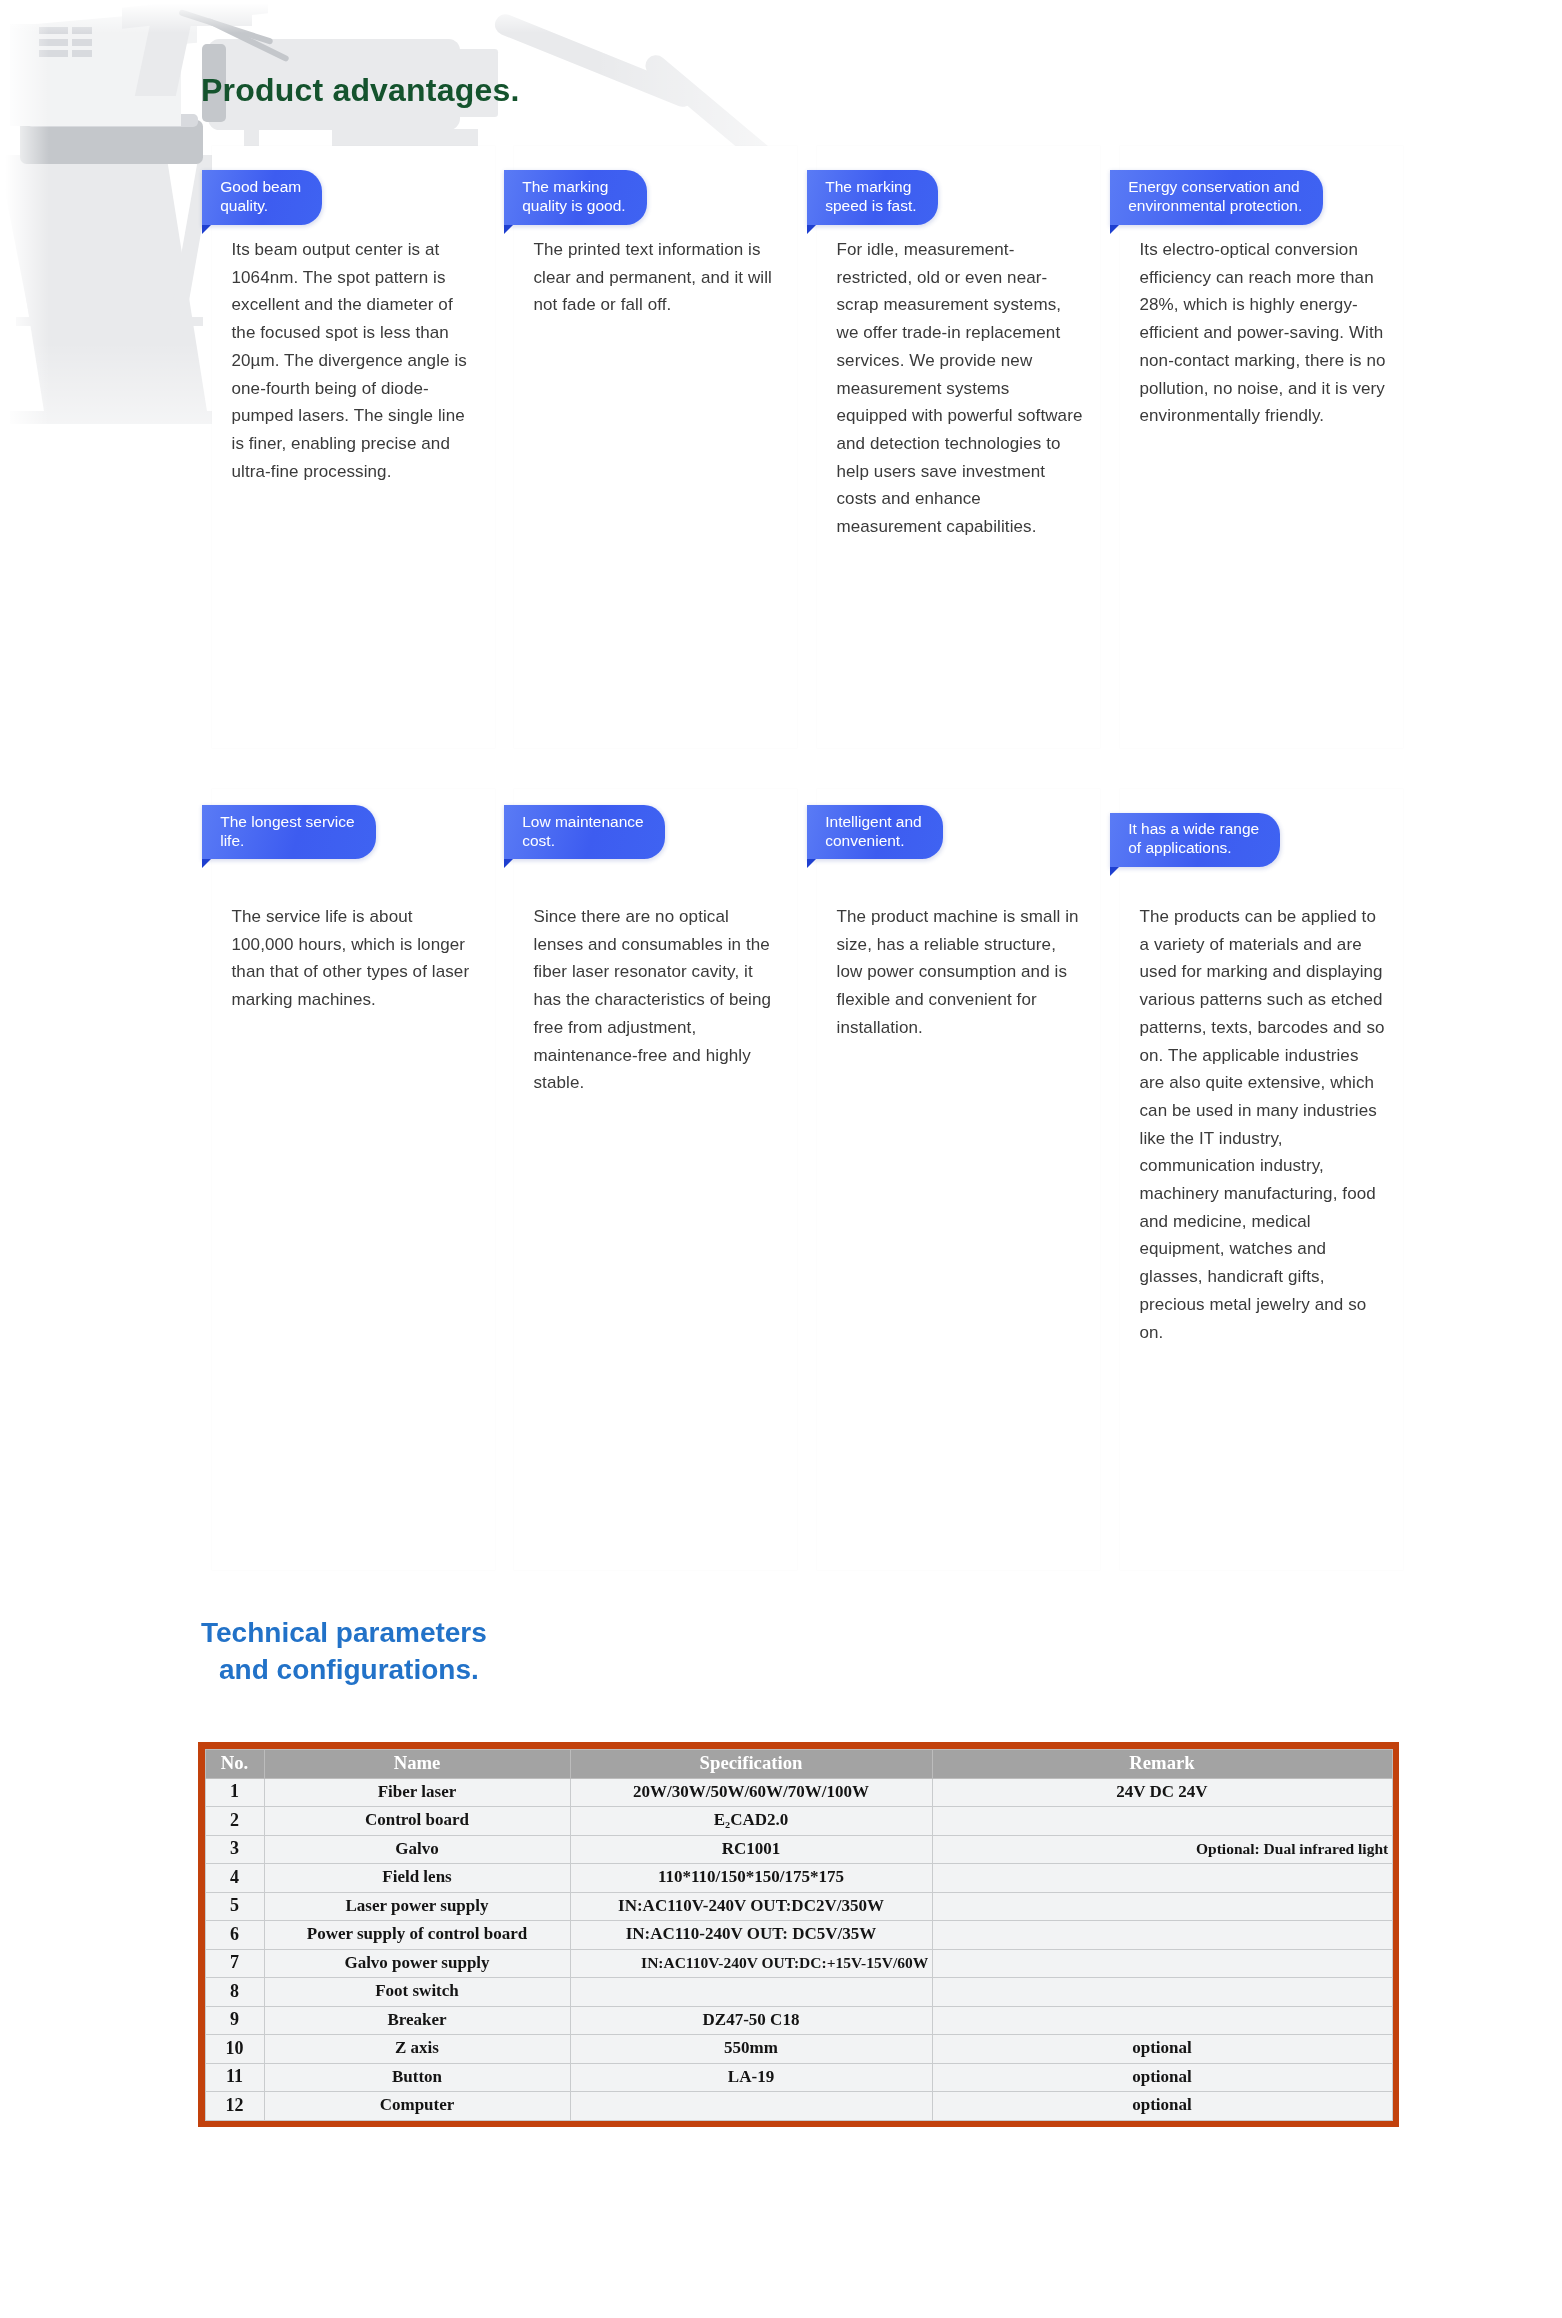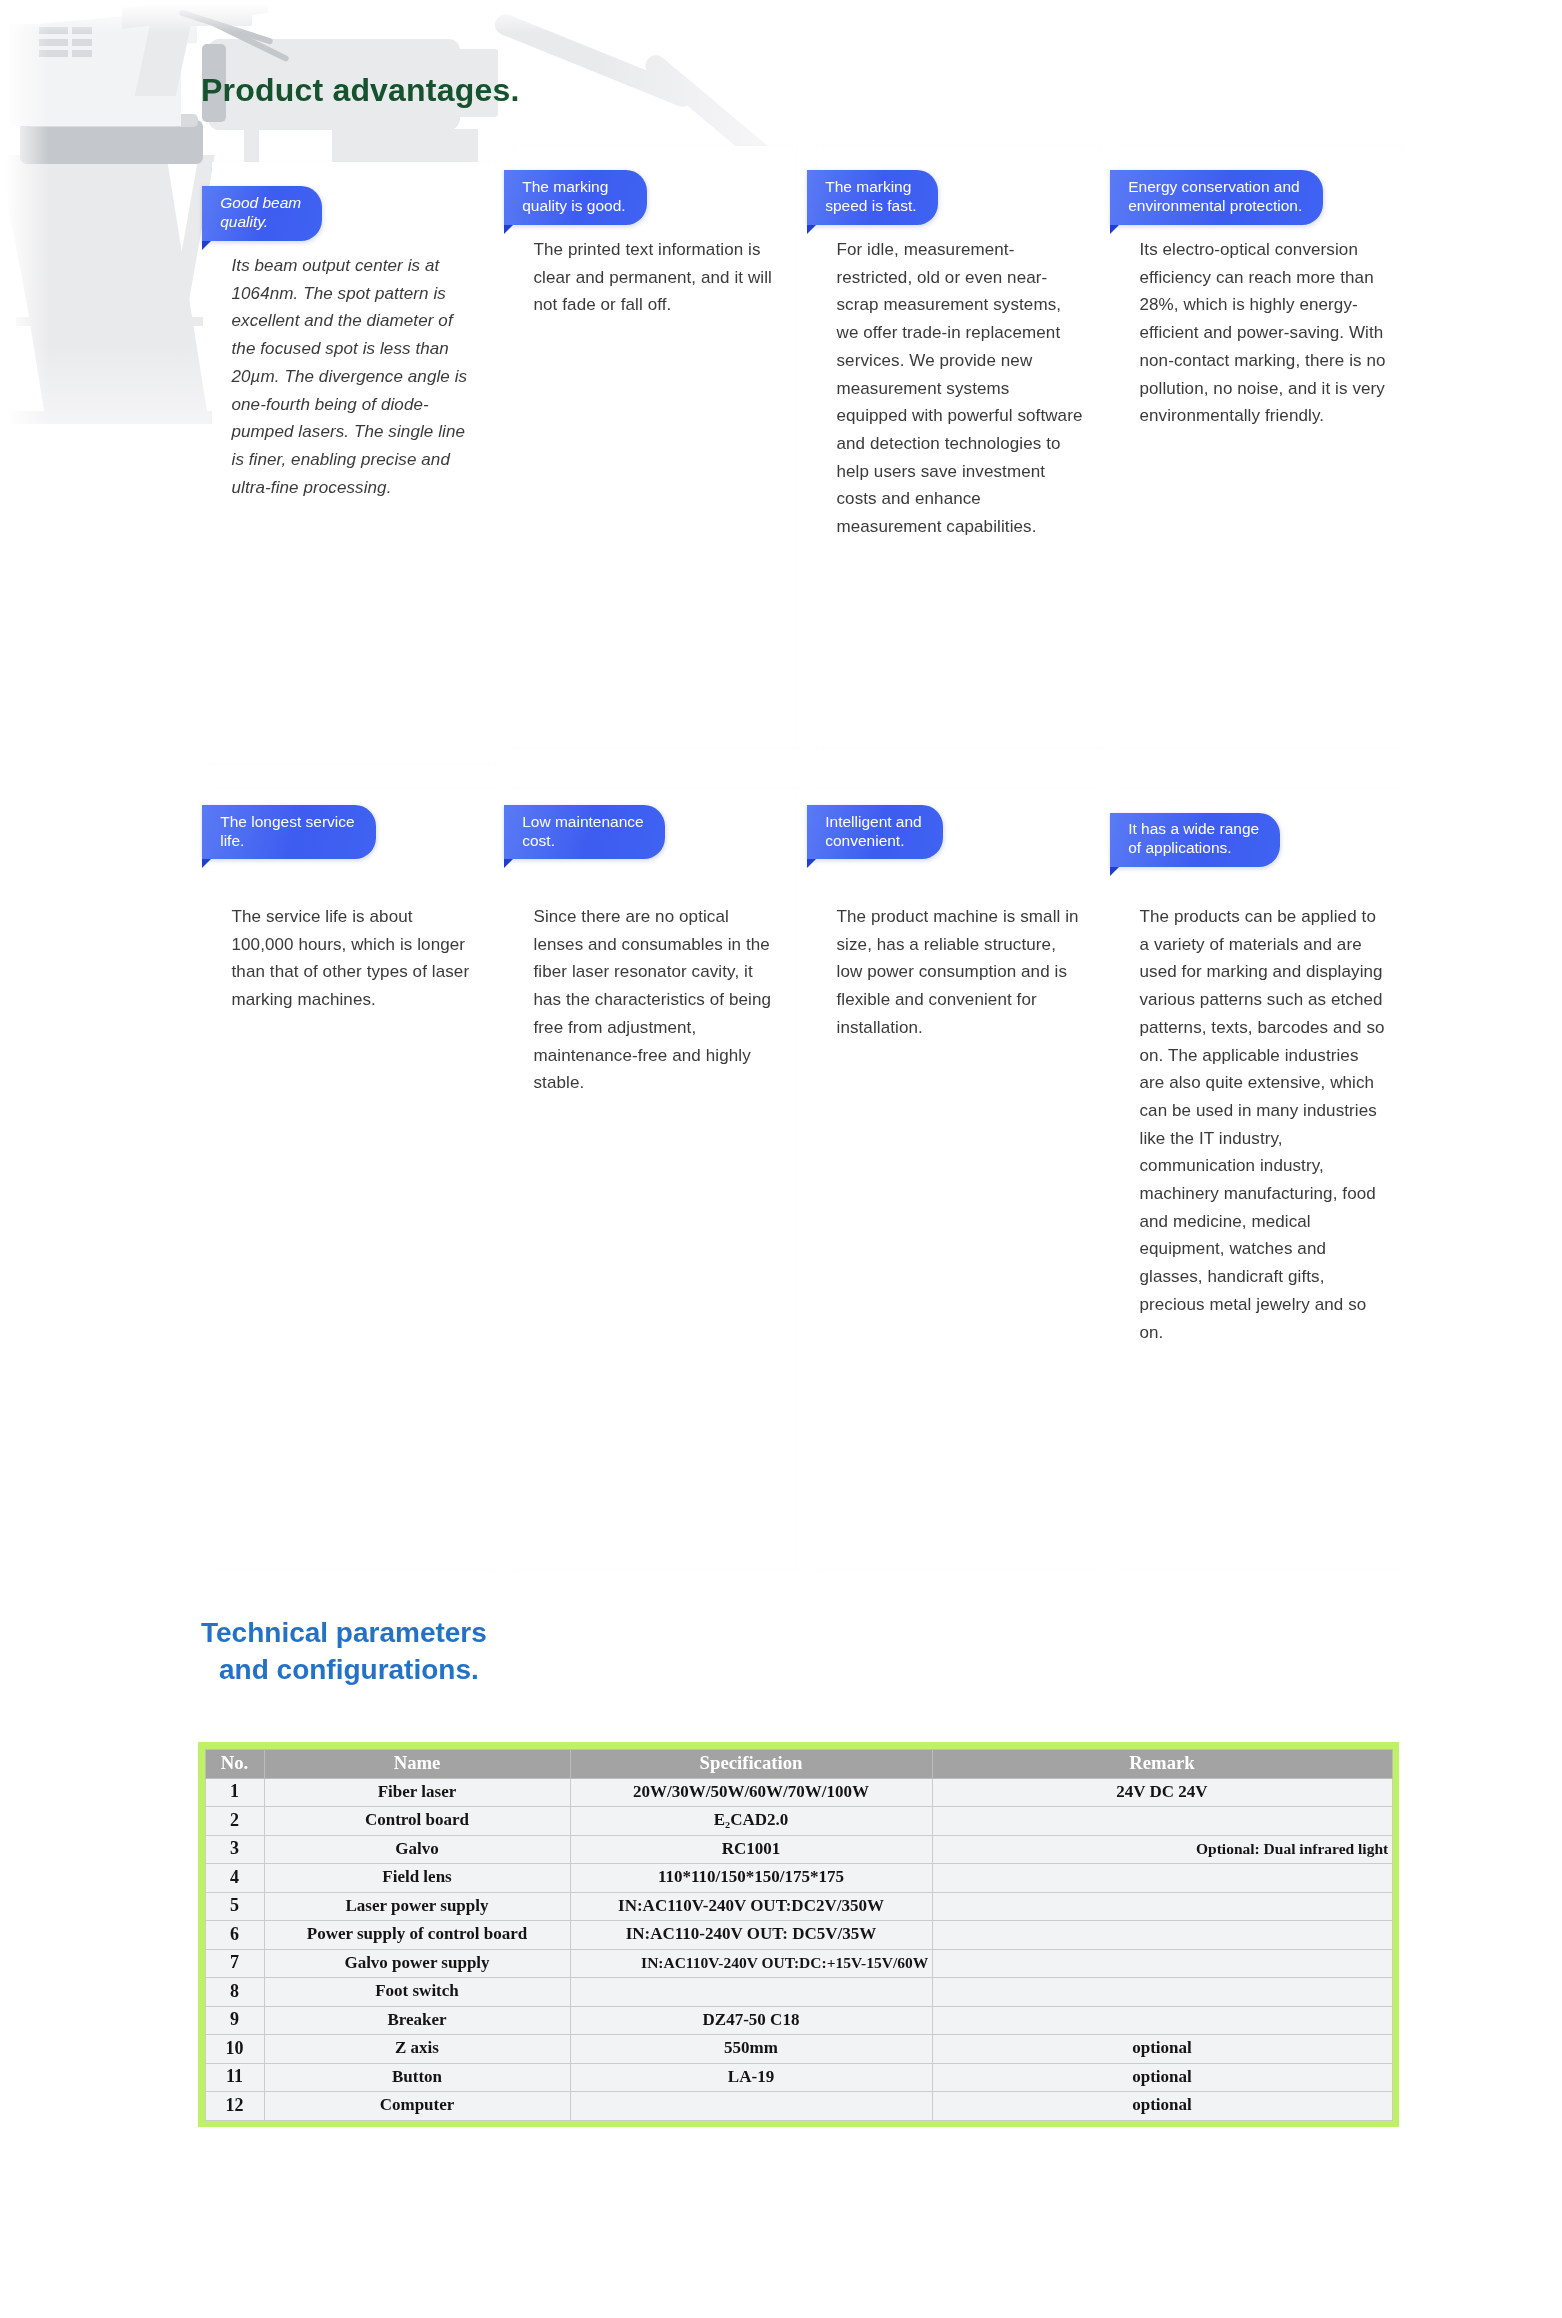--- a/index.html
+++ b/index.html
@@ -56,21 +56,21 @@
     border-left:9.8px solid #1e3fd0;
     border-bottom:9px solid transparent;
   }
   .body-txt{
     position:absolute;left:19.5px;right:16.3px;
     font-size:17px;line-height:1.63;color:#3a3a3a;
     font-weight:400;letter-spacing:0.1px;
   }
 
   
-  .table-wrap{position:absolute;left:198px;top:1742px;width:1188px;background:#bef264;padding:6.5px;}
+  .table-wrap{position:absolute;left:198px;top:1742px;width:1188px;background:#c2410c;padding:6.5px;}
   table.spec{border-collapse:collapse;width:100%;table-layout:fixed;
       font-family:"Liberation Serif", serif;}
   table.spec th{
     background:#a3a3a3;color:#ffffff;font-weight:bold;
     font-size:18.7px;padding:2.4px 0 4.1px;text-align:center;
     border:0.8px solid #bcbcbc;
   }
   table.spec td{
     background:#f2f3f4;color:#141414;font-size:17px;font-weight:bold;
     text-align:center;padding:2.4px 3.3px 4.1px;
@@ -132,21 +132,21 @@
   <div class="fade-top"></div>
 </div>
 
 <div class="title-main">Product advantages.</div>
 
 <div class="title-tech">
   <span>Technical parameters</span>
   <span class="l2">and configurations.</span>
 </div>
 
-<div class="card" style="left:212px;top:162px;width:283px;height:602px;font-style:italic;">
+<div class="card" style="left:212px;top:146px;width:283px;height:602px;">
   <div class="badge" style="top:24.4px;">Good beam
 quality.</div>
   <div class="body-txt" style="top:90px;">Its beam output center is at 1064nm. The spot pattern is excellent and the diameter of the focused spot is less than 20µm. The divergence angle is one-fourth being of diode-pumped lasers. The single line is finer, enabling precise and ultra-fine processing.</div>
 </div>
 
 <div class="card" style="left:514px;top:146px;width:283px;height:602px;">
   <div class="badge" style="top:24.4px;">The marking
 quality is good.</div>
   <div class="body-txt" style="top:90px;">The printed text information is clear and permanent, and it will not fade or fall off.</div>
 </div>

